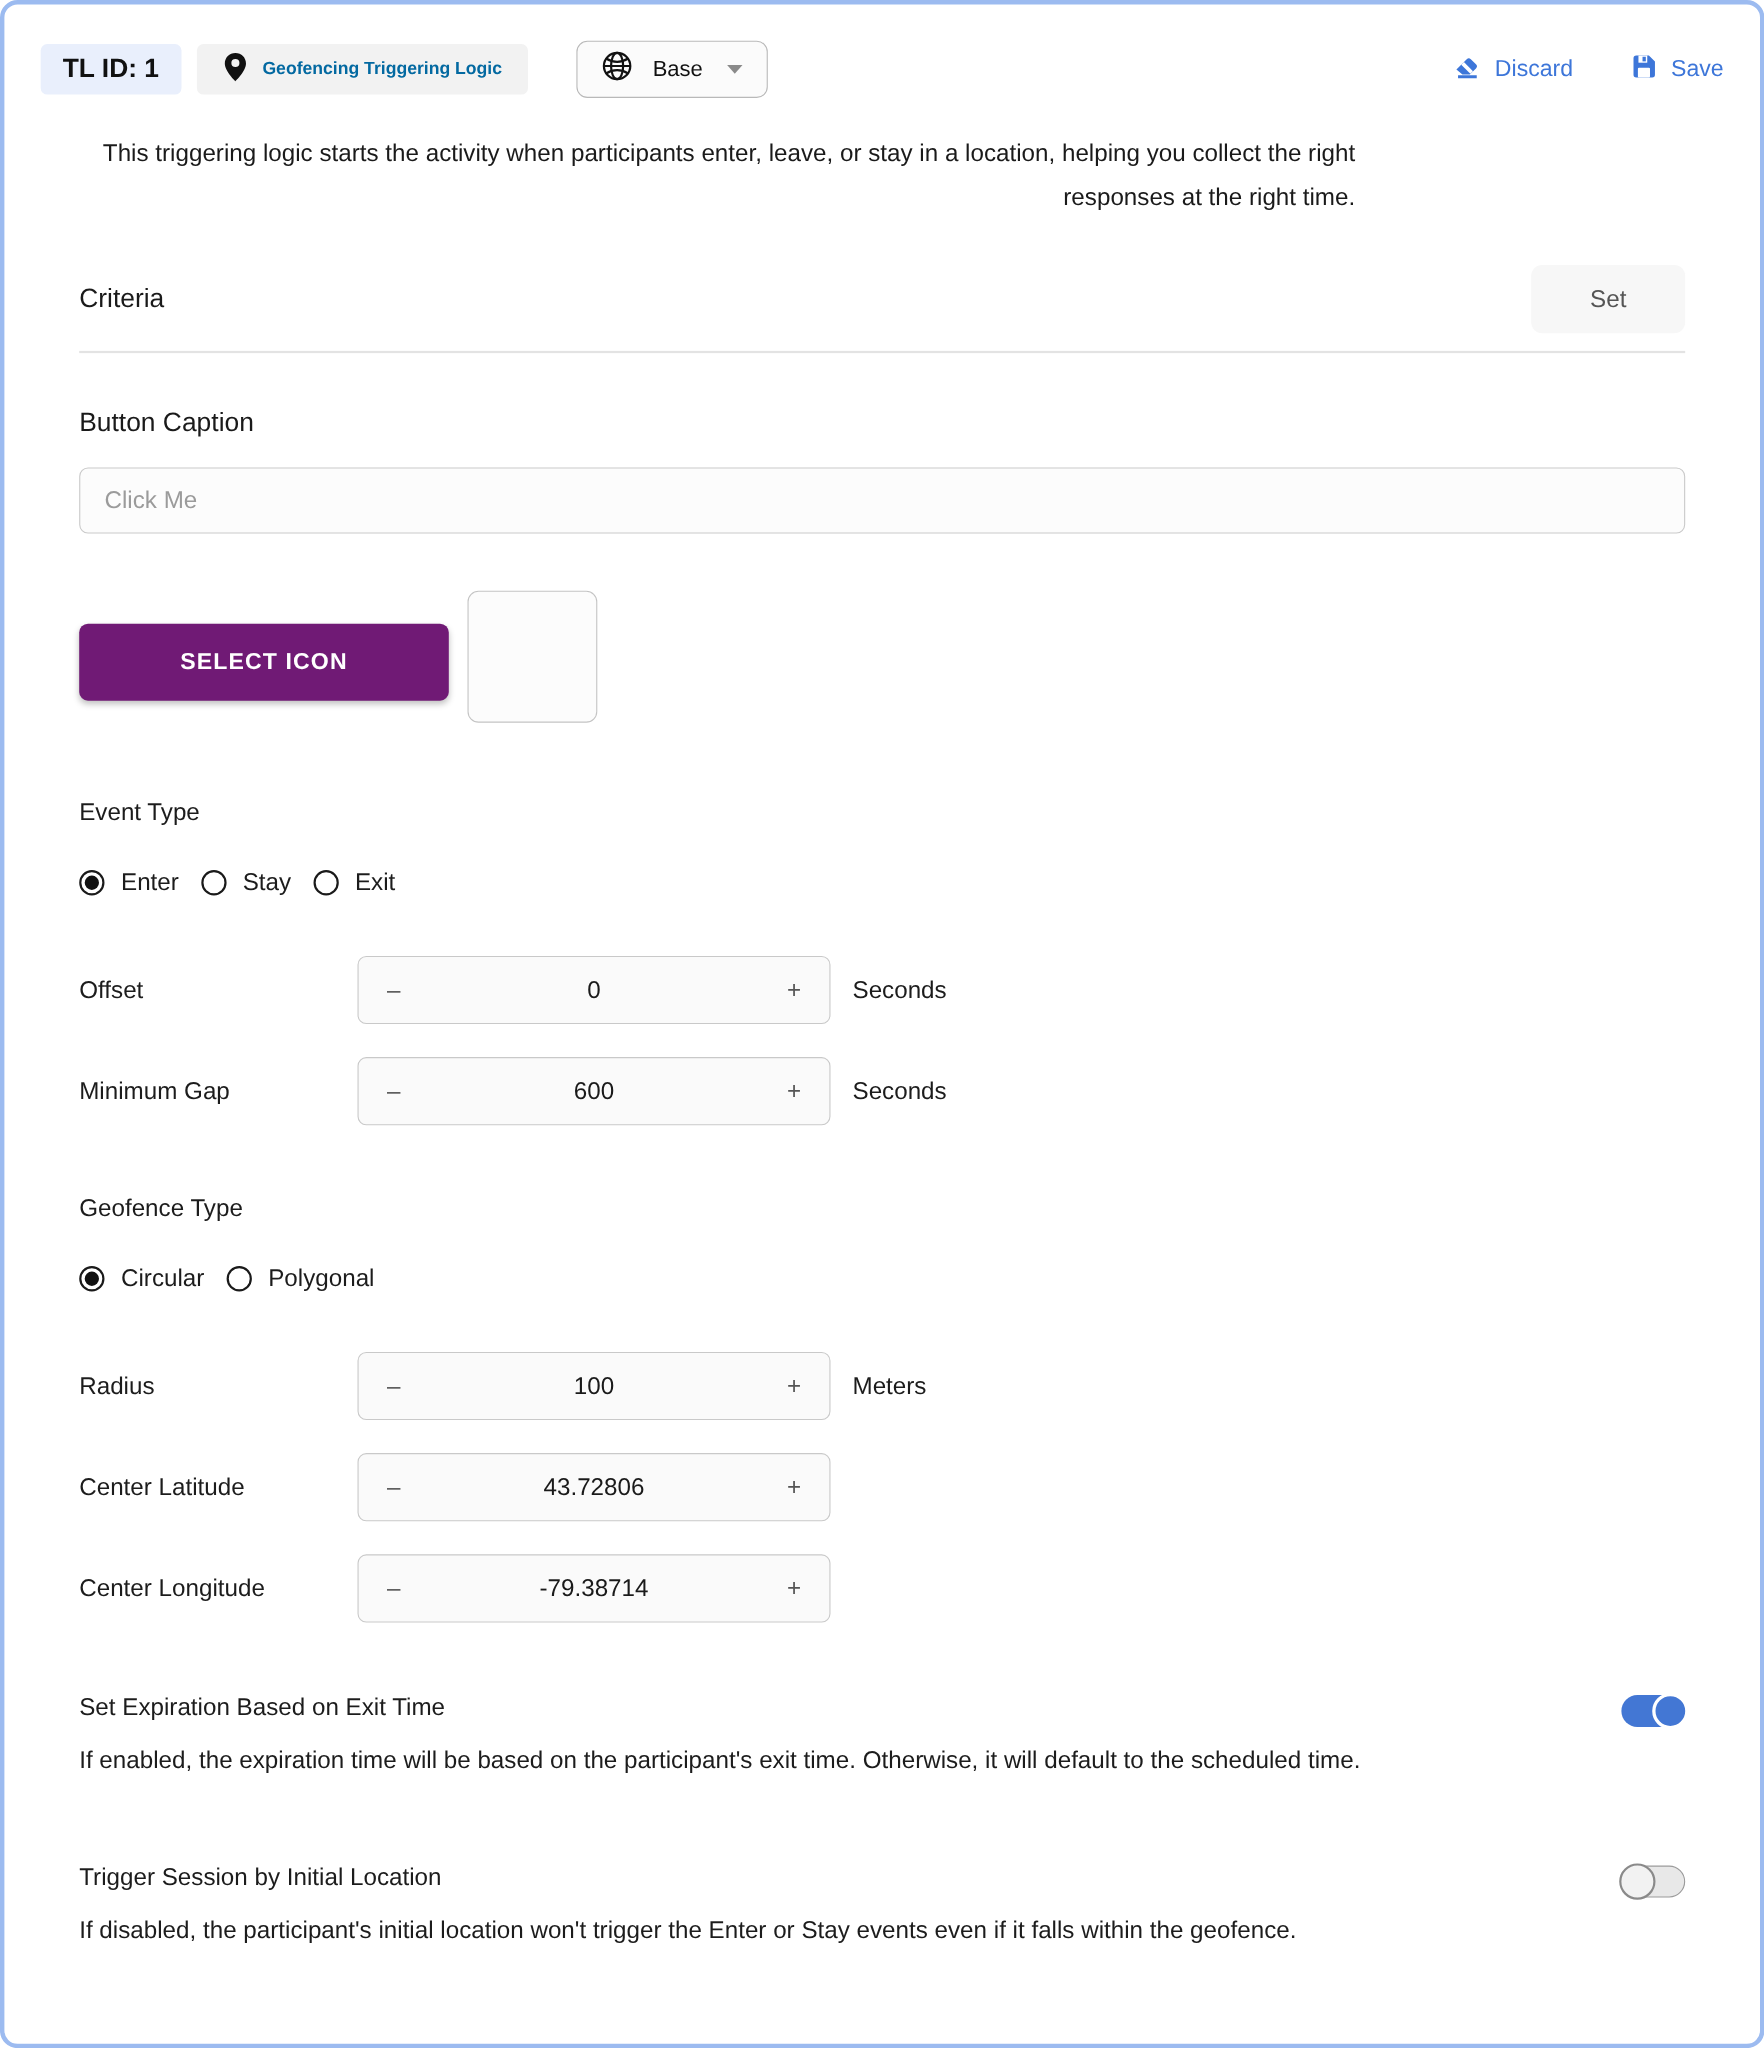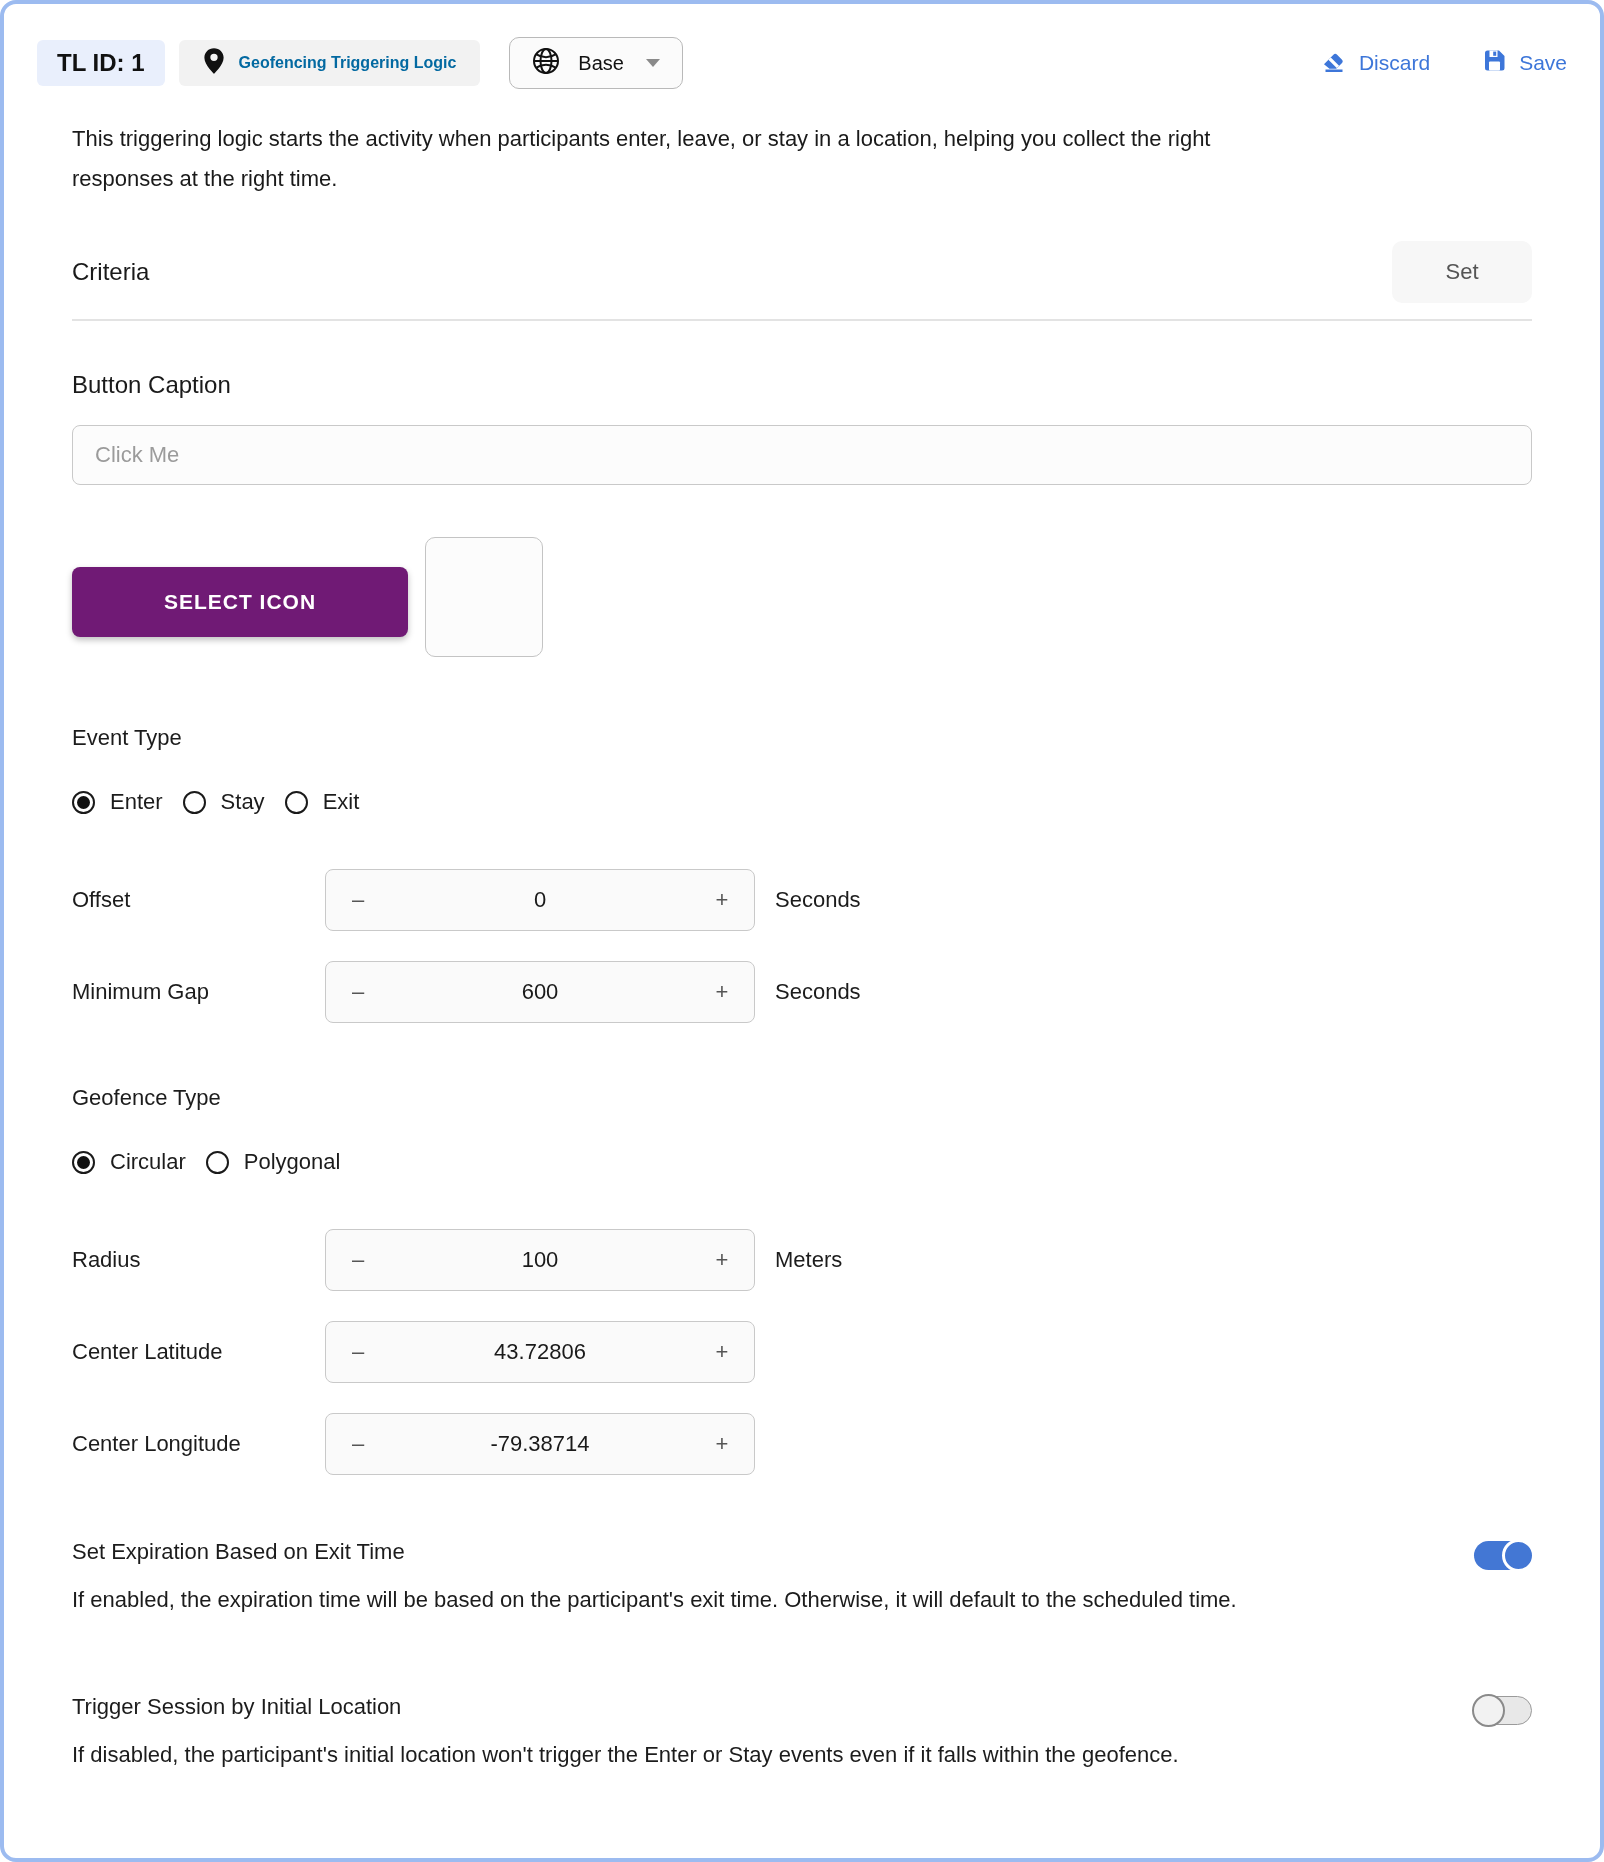--- a/index.html
+++ b/index.html
@@ -24,21 +24,21 @@
     background:#e9effc; border-radius:6px; height:46px;
     display:flex; align-items:center; padding:0 20px;
     font-size:24px; font-weight:700; color:#111;
   }
   .type-pill {
     background:#f2f2f2; border-radius:6px; height:46px;
     display:flex; align-items:center; gap:14px; padding:0 24px;
     font-size:16px; font-weight:700; color:#0369a1;
   }
   .lang-select {
-    margin-left:15px;
+    margin-left:30px;
     background:#fbfbfb; border:1.5px solid #b9b9b9; border-radius:10px;
     height:52px; display:flex; align-items:center; gap:18px; padding:0 22px;
     font-size:20px; color:#111; cursor:pointer;
   }
   .caret-down {
     width:0; height:0; margin-left:4px;
     border-left:7px solid transparent; border-right:7px solid transparent;
     border-top:8px solid #8a8a8a;
   }
   .hdr-right { margin-left:auto; display:flex; align-items:center; gap:52px; }
@@ -46,21 +46,21 @@
     display:flex; align-items:center; gap:12px;
     color:#3d76d9; font-size:21px; cursor:pointer; background:none; border:none;
     font-family: inherit;
   }
 
   
   .content { padding: 0 68px; }
 
   .description {
     margin-top: 30px; font-size:22px; line-height:40px;
-    max-width:1160px; color:#1a1a1a;
+    max-width:1160px; color:#1a1a1a;text-align:right;
   }
 
   .criteria-row {
     margin-top: 42px; display:flex; align-items:center; justify-content:space-between;
   }
   .field-label { font-size:24px; color:#1a1a1a; }
   .set-button {
     width:140px; height:62px; background:#f7f7f7; border:none; border-radius:10px;
     font-size:22px; color:#555; cursor:pointer; font-family:inherit;
   }

